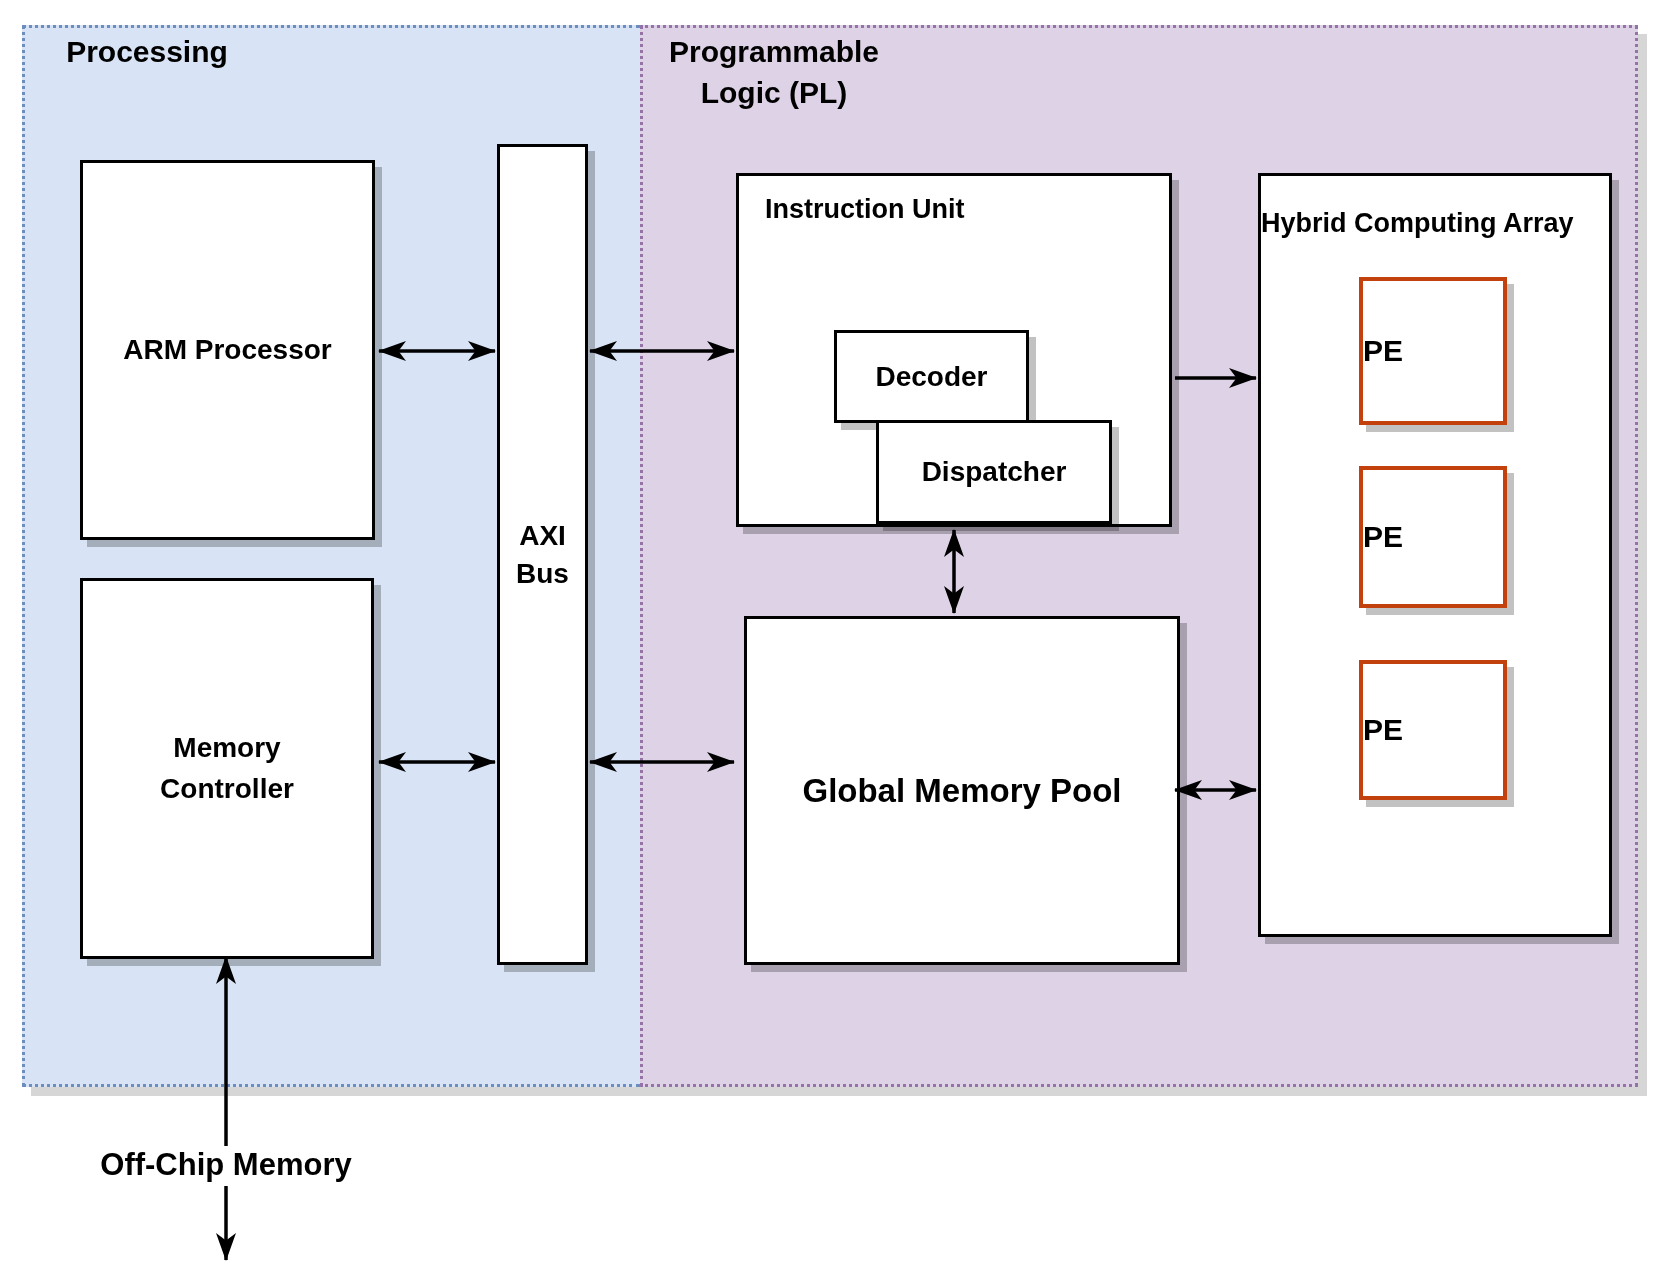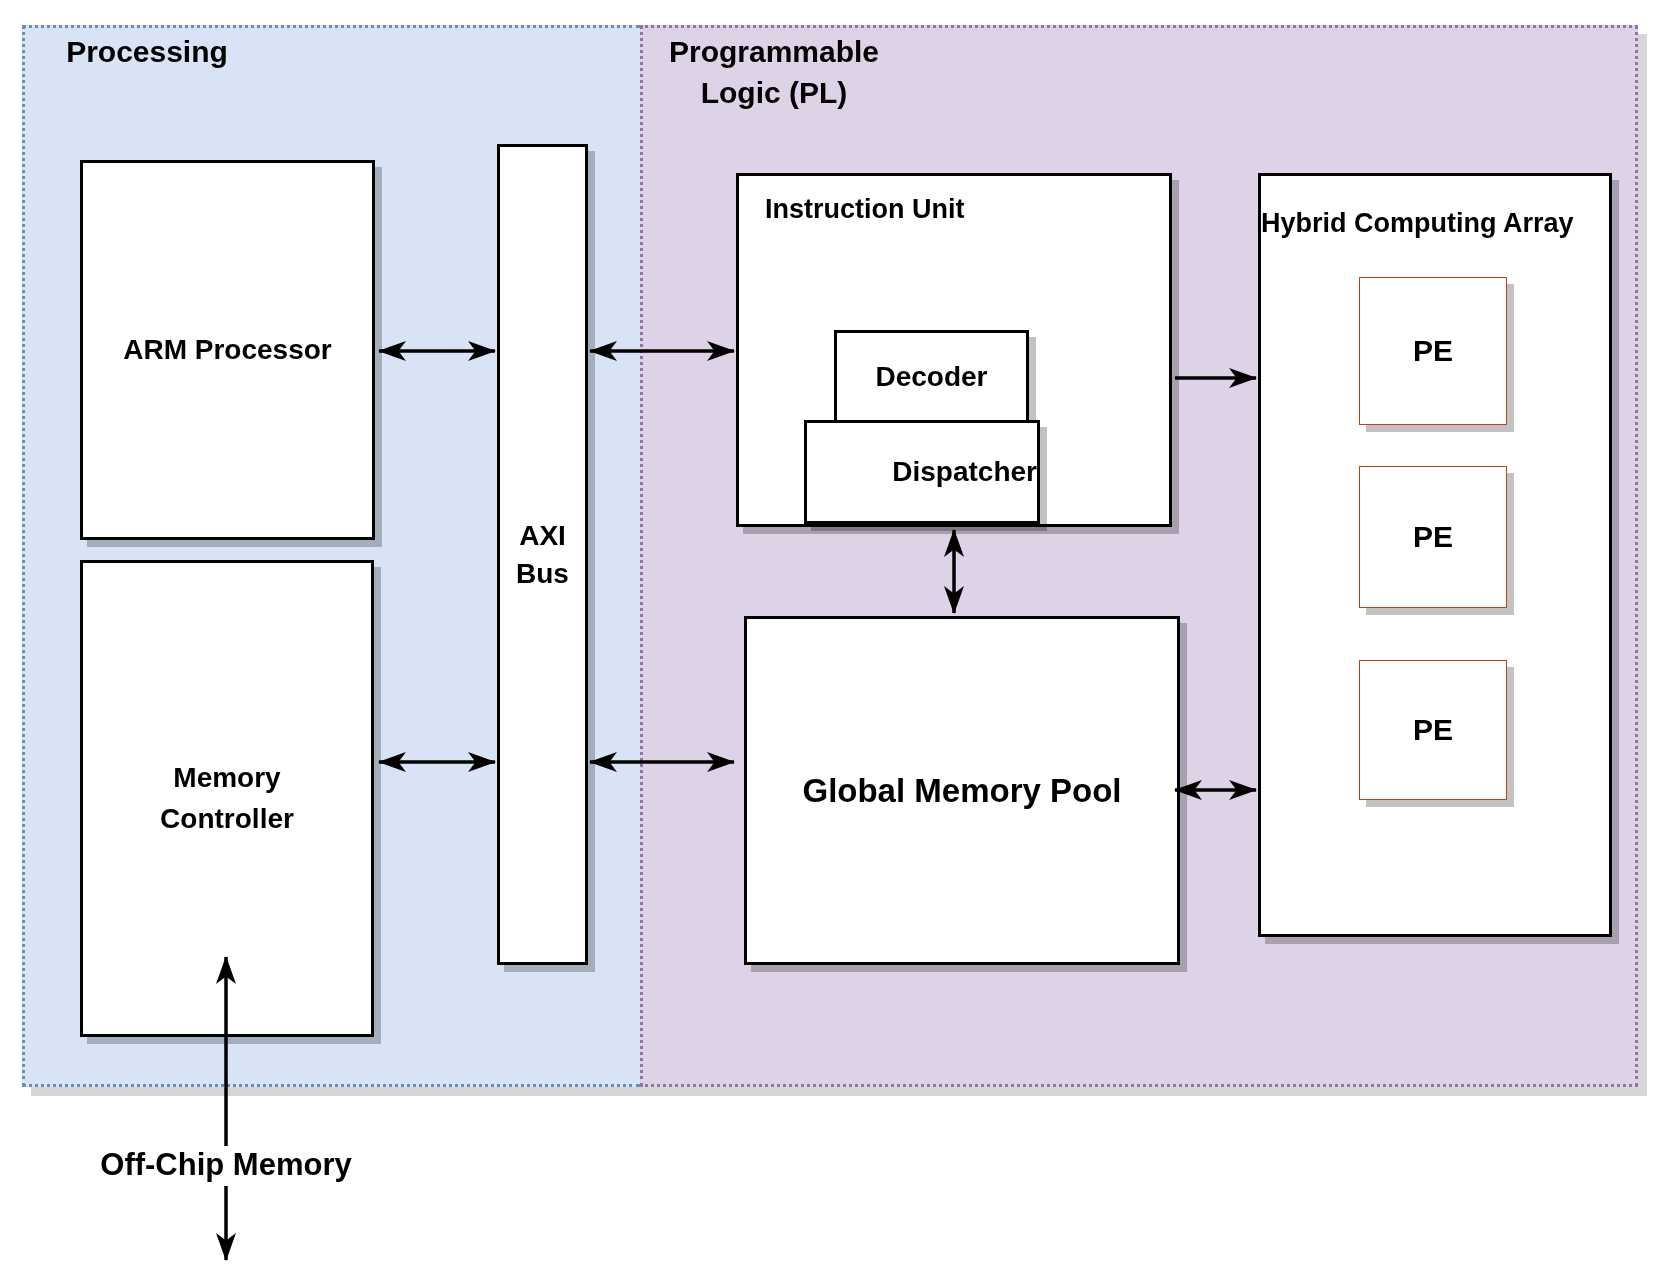--- a/index.html
+++ b/index.html
@@ -57,51 +57,51 @@
     box-shadow: 7px 7px 0 rgba(0,0,0,0.24);
     display: flex;
     align-items: center;
     justify-content: center;
     text-align: center;
     z-index: 2;
     font-size: 28px;
   }
 
   #node-arm  { left: 80px;  top: 160px; width: 295px; height: 380px; }
-  #node-mem  { left: 80px;  top: 560px; width: 294px; height: 477px; line-height: 1.45; }
+  #node-mem  { left: 80px;  top: 578px; width: 294px; height: 381px; line-height: 1.45; }
   #node-axi  { left: 497px; top: 144px; width: 91px;  height: 821px; line-height: 1.35; }
 
   #node-iu   { left: 736px; top: 173px; width: 436px; height: 354px; }
   .inner-title {
     position: absolute;
     top: 18px; left: 26px;
     font-size: 27px;
     white-space: nowrap;
   }
   #node-fetcher    { left: 832px; top: 247px; width: 236px; height: 86px; }
   #node-decoder    { left: 819px; top: 330px; width: 195px; height: 93px; margin-left: 15px; }
-  #node-dispatcher { left: 804px; top: 420px; width: 236px; height: 104px; justify-content: flex-end; }
+  #node-dispatcher { left: 876px; top: 420px; width: 236px; height: 104px; }
 
   #node-gmp  { left: 736px; top: 616px; width: 436px; height: 349px; font-size: 33px; margin-left: 8px; }
 
   #node-hca  { left: 1258px; top: 173px; width: 354px; height: 764px; }
   #hca-title {
     position: absolute;
     top: 32px; left: 0;
     width: 100%;
     text-align: left;
     font-size: 27px;
     white-space: nowrap;
   }
   .pe {
     position: absolute;
     background: #fff;
-    border: 1px solid #c2410c;
+    border: 4px solid #c2410c;
     box-shadow: 7px 7px 0 rgba(0,0,0,0.24);
-    display: flex; align-items: center; justify-content: center;
+    display: flex; align-items: center; 
     font-size: 30px;
     z-index: 2;
   }
   #pe-1 { left: 1359px; top: 277px; width: 148px; height: 148px; }
   #pe-2 { left: 1359px; top: 466px; width: 148px; height: 142px; }
   #pe-3 { left: 1359px; top: 660px; width: 148px; height: 140px; }
 
   
   #edges {
     position: absolute;

